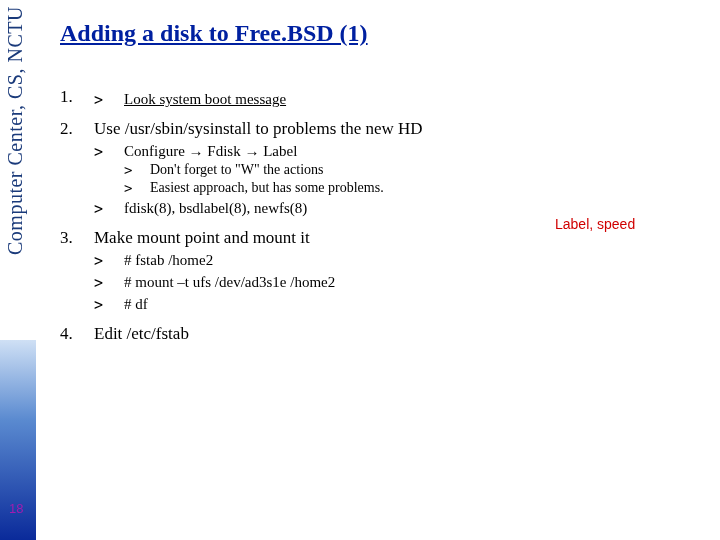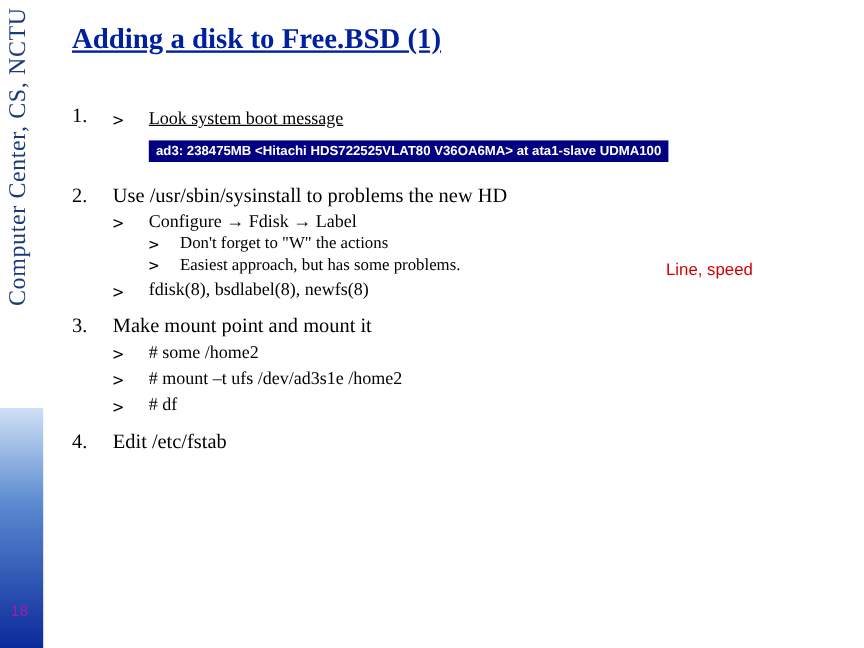--- a/index.html
+++ b/index.html
@@ -130,21 +130,20 @@
 
     <li>
       <div class="num">1.</div>
       <div class="body">
         <ul class="sub1">
           <li>
             <span class="marker">&gt;</span>
             <span class="sbody underline">Look system boot message</span>
           </li>
         </ul>
-        <div class="code-box">ad3: 238475MB &lt;Hitachi HDS722525VLAT80 V36OA6MA&gt; at ata1-slave UDMA100</div>
       </div>
     </li>
 
     <li>
       <div class="num">2.</div>
       <div class="body">
         <span>Use /usr/sbin/sysinstall to problems the new HD</span>
         <ul class="sub1">
           <li>
             <span class="marker">&gt;</span>
@@ -170,21 +169,21 @@
       </div>
     </li>
 
     <li>
       <div class="num">3.</div>
       <div class="body">
         <span>Make mount point and mount it</span>
         <ul class="sub1">
           <li>
             <span class="marker">&gt;</span>
-            <span class="sbody"># some /home2</span>
+            <span class="sbody"># fstab /home2</span>
           </li>
           <li>
             <span class="marker">&gt;</span>
             <span class="sbody"># mount –t ufs /dev/ad3s1e /home2</span>
           </li>
           <li>
             <span class="marker">&gt;</span>
             <span class="sbody"># df</span>
           </li>
         </ul>
@@ -194,13 +193,13 @@
     <li>
       <div class="num">4.</div>
       <div class="body">
         <span>Edit /etc/fstab</span>
       </div>
     </li>
 
   </ol>
 </div>
 
-<div class="annotation" style="top:216px; left:555px;">Line, speed</div>
+<div class="annotation" style="top:216px; left:555px;">Label, speed</div>
 
 </body></html>

